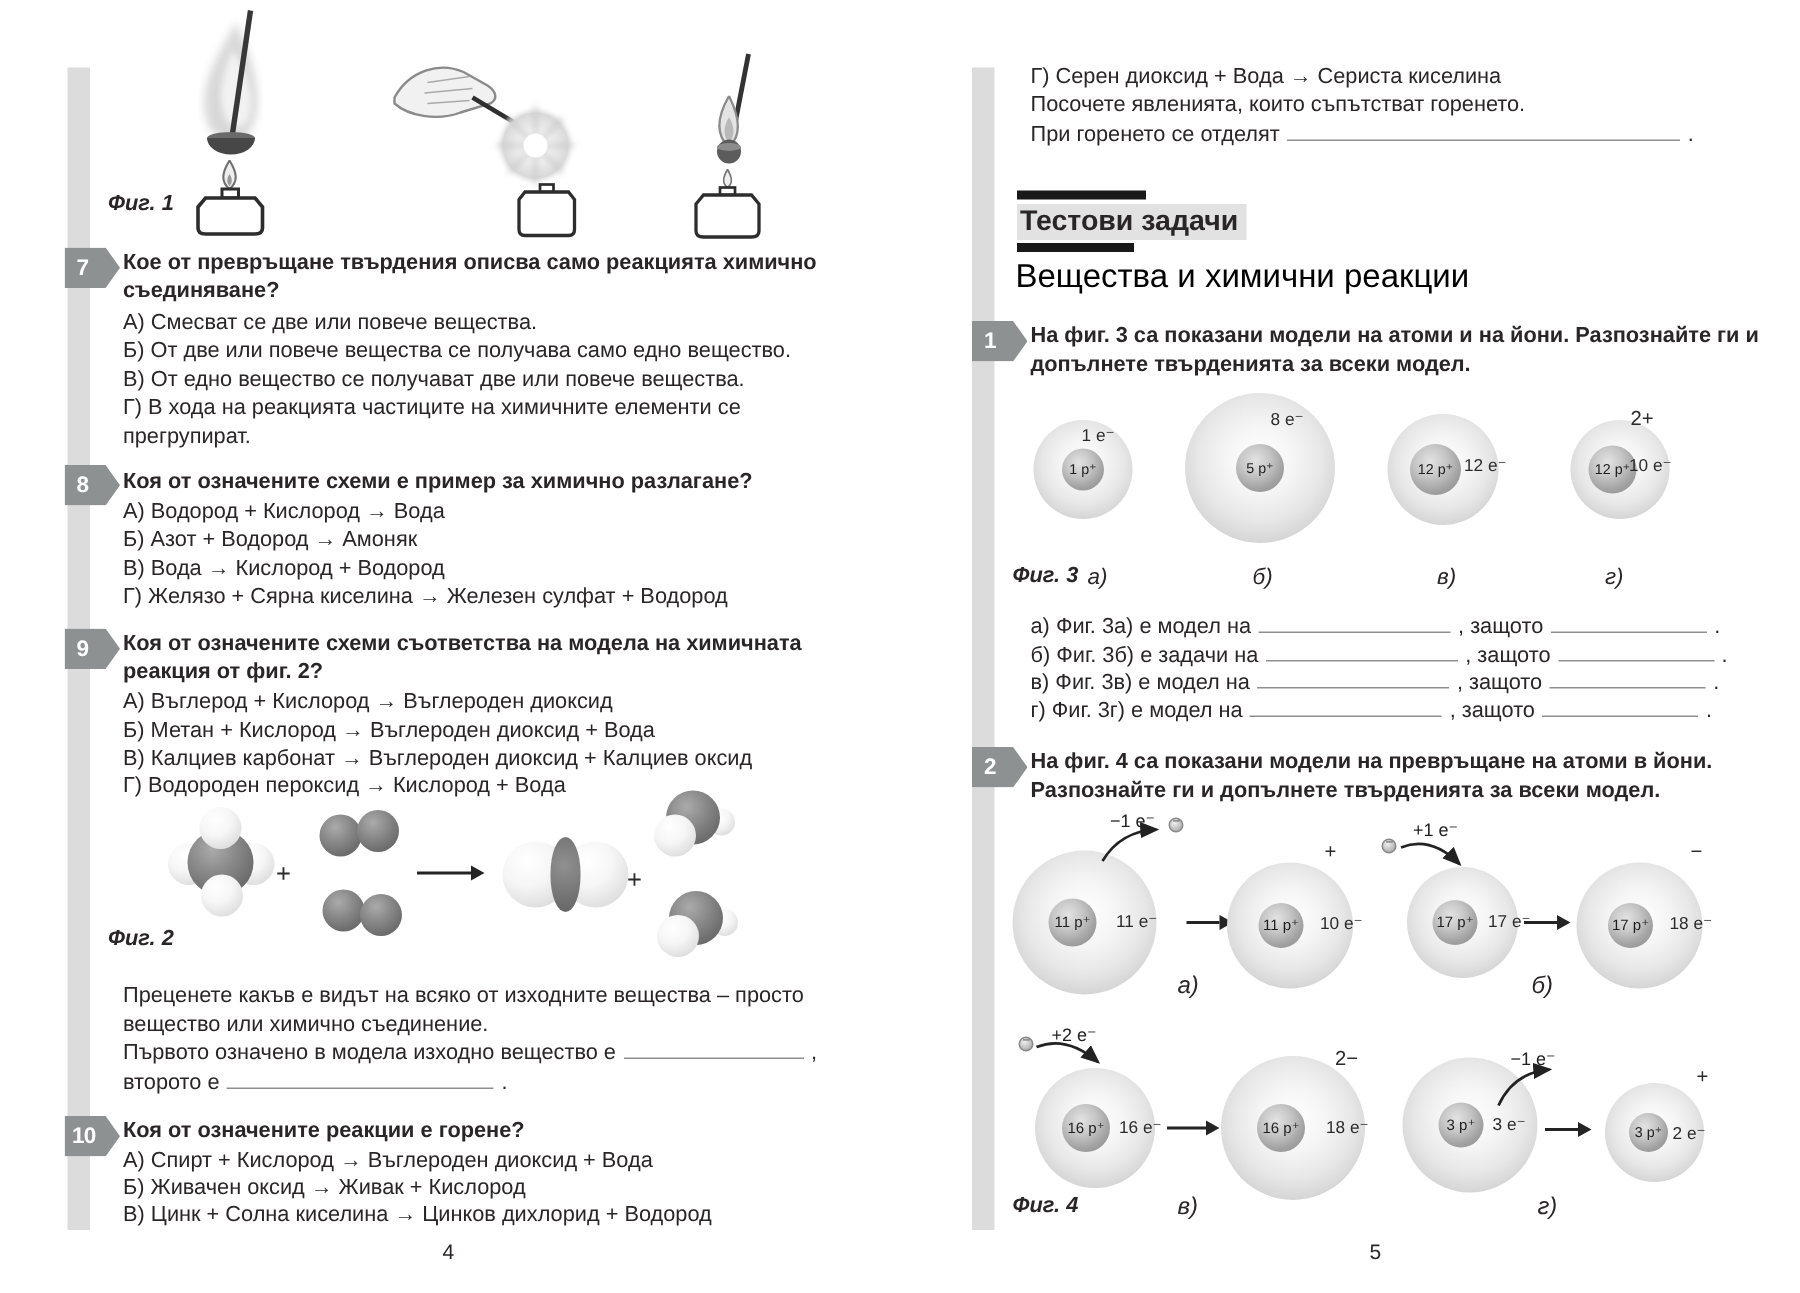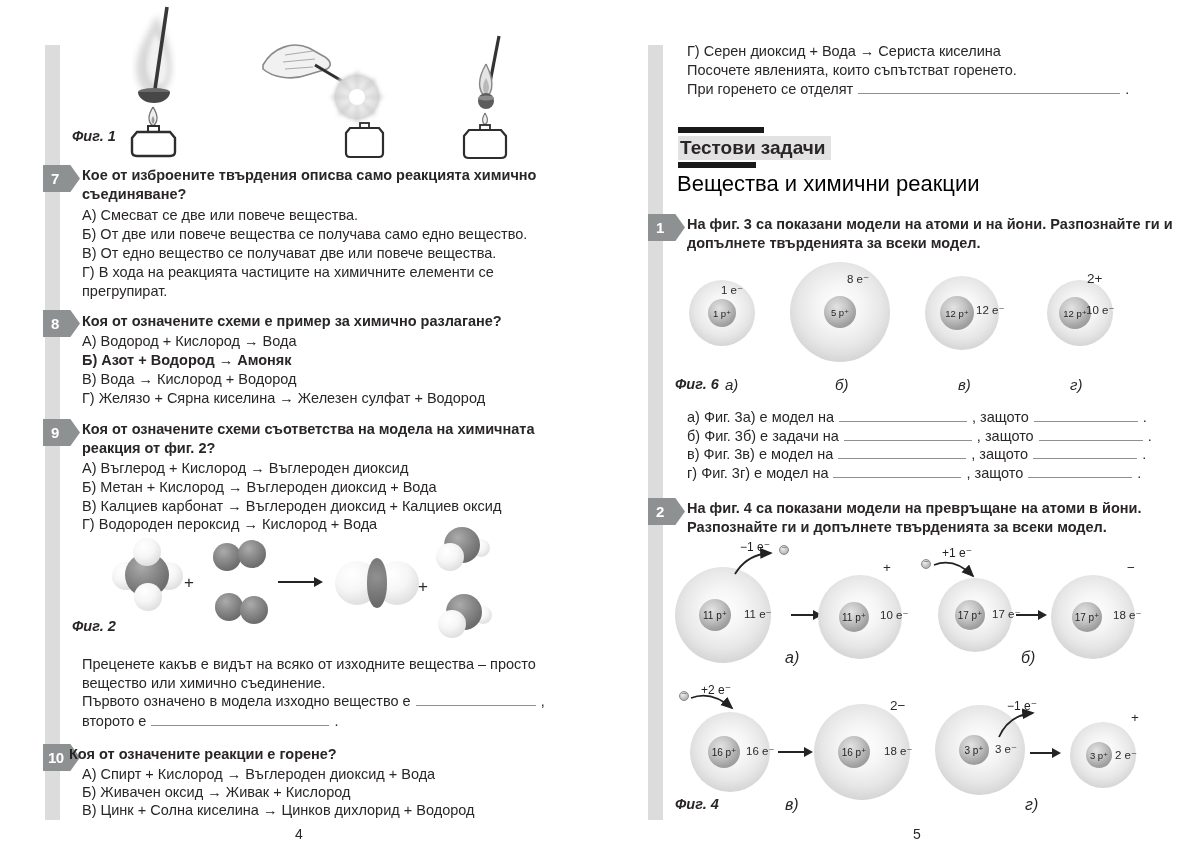--- a/index.html
+++ b/index.html
@@ -109,33 +109,33 @@
     <ellipse cx="36" cy="68" rx="8" ry="2.6" fill="#8b8b8b"></ellipse>
     <path d="M35,83 C32,88 31,92 35,95 C39,92 38,88 35,83" fill="#eeeeee" stroke="#777777" stroke-width="1.2"></path>
     <rect x="30" y="95" width="10" height="5" fill="#ffffff" stroke="#2d2d2d" stroke-width="1.8"></rect>
     <path d="M19,100 L51,100 L56,106 L56,124 Q56,128 51,128 L19,128 Q14,128 14,124 L14,106 Z" fill="#ffffff" stroke="#2d2d2d" stroke-width="2.2"></path>
   </svg>
   <div class="figcap" style="left:32px;top:128px;">Фиг. 1</div>
 
   <div class="badge" style="left:3px;top:165px;">
       <span>7</span>
     </div>
-  <div class="line bold" style="left:42px;top:167px;">Кое от изброените твърдения описва само реакцията химично</div>
+  <div class="line bold" style="left:42px;top:167px;">Кое от превръщане твърдения описва само реакцията химично</div>
   <div class="line bold" style="left:42px;top:186px;">съединяване?</div>
   <div class="line" style="left:42px;top:207px;">А) Смесват се две или повече вещества.</div>
   <div class="line" style="left:42px;top:226px;">Б) От две или повече вещества се получава само едно вещество.</div>
   <div class="line" style="left:42px;top:245px;">В) От едно вещество се получават две или повече вещества.</div>
   <div class="block" style="left:42px;top:263px;width:440px;">Г) В хода на реакцията частиците на химичните елементи се прегрупират.</div>
 
   <div class="badge" style="left:3px;top:310px;">
       <span>8</span>
     </div>
   <div class="line bold" style="left:42px;top:313px;">Коя от означените схеми е пример за химично разлагане?</div>
   <div class="line" style="left:42px;top:333px;">А) Водород + Кислород → Вода</div>
-  <div class="line" style="left:42px;top:352px;font-weight:bold;">Б) Азот + Водород → Амоняк</div>
+  <div class="line" style="left:42px;top:352px;">Б) Азот + Водород → Амоняк</div>
   <div class="line" style="left:42px;top:371px;">В) Вода → Кислород + Водород</div>
   <div class="line" style="left:42px;top:390px;">Г) Желязо + Сярна киселина → Железен сулфат + Водород</div>
 
   <div class="badge" style="left:3px;top:419px;">
       <span>9</span>
     </div>
   <div class="line bold" style="left:42px;top:421px;">Коя от означените схеми съответства на модела на химичната</div>
   <div class="line bold" style="left:42px;top:440px;">реакция от фиг. 2?</div>
   <div class="line" style="left:42px;top:460px;">А) Въглерод + Кислород → Въглероден диоксид</div>
   <div class="line" style="left:42px;top:479px;">Б) Метан + Кислород → Въглероден диоксид + Вода</div>
@@ -178,21 +178,21 @@
   <div class="figcap" style="left:32px;top:618px;">Фиг. 2</div>
 
   <div class="line" style="left:42px;top:656px;">Преценете какъв е видът на всяко от изходните вещества – просто</div>
   <div class="line" style="left:42px;top:675px;">вещество или химично съединение.</div>
   <div class="line" style="left:42px;top:693px;"><span>Първото означено в модела изходно вещество е</span><span class="blank" style="width:120px;"></span><span>,</span></div>
   <div class="line" style="left:42px;top:713px;"><span>второто е</span><span class="blank" style="width:178px;"></span><span>.</span></div>
 
   <div class="badge" style="left:3px;top:744px;padding-left:5px;">
       <span>10</span>
     </div>
-  <div class="line bold" style="left:29px;top:746px;">Коя от означените реакции е горене?</div>
+  <div class="line bold" style="left:42px;top:746px;">Коя от означените реакции е горене?</div>
   <div class="line" style="left:42px;top:766px;">А) Спирт + Кислород → Въглероден диоксид + Вода</div>
   <div class="line" style="left:42px;top:784px;">Б) Живачен оксид → Живак + Кислород</div>
   <div class="line" style="left:42px;top:802px;">В) Цинк + Солна киселина → Цинков дихлорид + Водород</div>
 
   <div class="pnum" style="left:255px;top:826px;">4</div>
 </div>
 
 <div class="page" style="left:645px;width:530px;">
   <div class="strip" style="left:3px;top:45px;height:775px;"></div>
 
@@ -225,21 +225,21 @@
     <div class="nucleus" style="left:15px;top:20px;width:34px;height:34px;">12 p⁺</div>
   </div>
   <div class="elabel" style="left:331px;top:303px;">12 e⁻</div>
 
   <div class="atom" style="left:402px;top:280px;width:66px;height:66px;">
     <div class="nucleus" style="left:12px;top:17px;width:32px;height:32px;">12 p⁺</div>
   </div>
   <div class="elabel" style="left:441px;top:303px;">10 e⁻</div>
   <div class="charge" style="left:442px;top:271px;">2+</div>
 
-  <div class="figcap" style="left:30px;top:376px;">Фиг. 6</div>
+  <div class="figcap" style="left:30px;top:376px;">Фиг. 3</div>
   <div class="sub" style="left:80px;top:376px;">а)</div>
   <div class="sub" style="left:190px;top:376px;">б)</div>
   <div class="sub" style="left:313px;top:376px;">в)</div>
   <div class="sub" style="left:425px;top:376px;">г)</div>
 
   <div class="line" style="left:42px;top:409px;"><span>а) Фиг. 3а) е модел на</span><span class="blank" style="width:128px;"></span><span>, защото</span><span class="blank" style="width:104px;"></span><span>.</span></div>
   <div class="line" style="left:42px;top:428px;"><span>б) Фиг. 3б) е задачи на</span><span class="blank" style="width:128px;"></span><span>, защото</span><span class="blank" style="width:104px;"></span><span>.</span></div>
   <div class="line" style="left:42px;top:446px;"><span>в) Фиг. 3в) е модел на</span><span class="blank" style="width:128px;"></span><span>, защото</span><span class="blank" style="width:104px;"></span><span>.</span></div>
   <div class="line" style="left:42px;top:465px;"><span>г) Фиг. 3г) е модел на</span><span class="blank" style="width:128px;"></span><span>, защото</span><span class="blank" style="width:104px;"></span><span>.</span></div>
 

